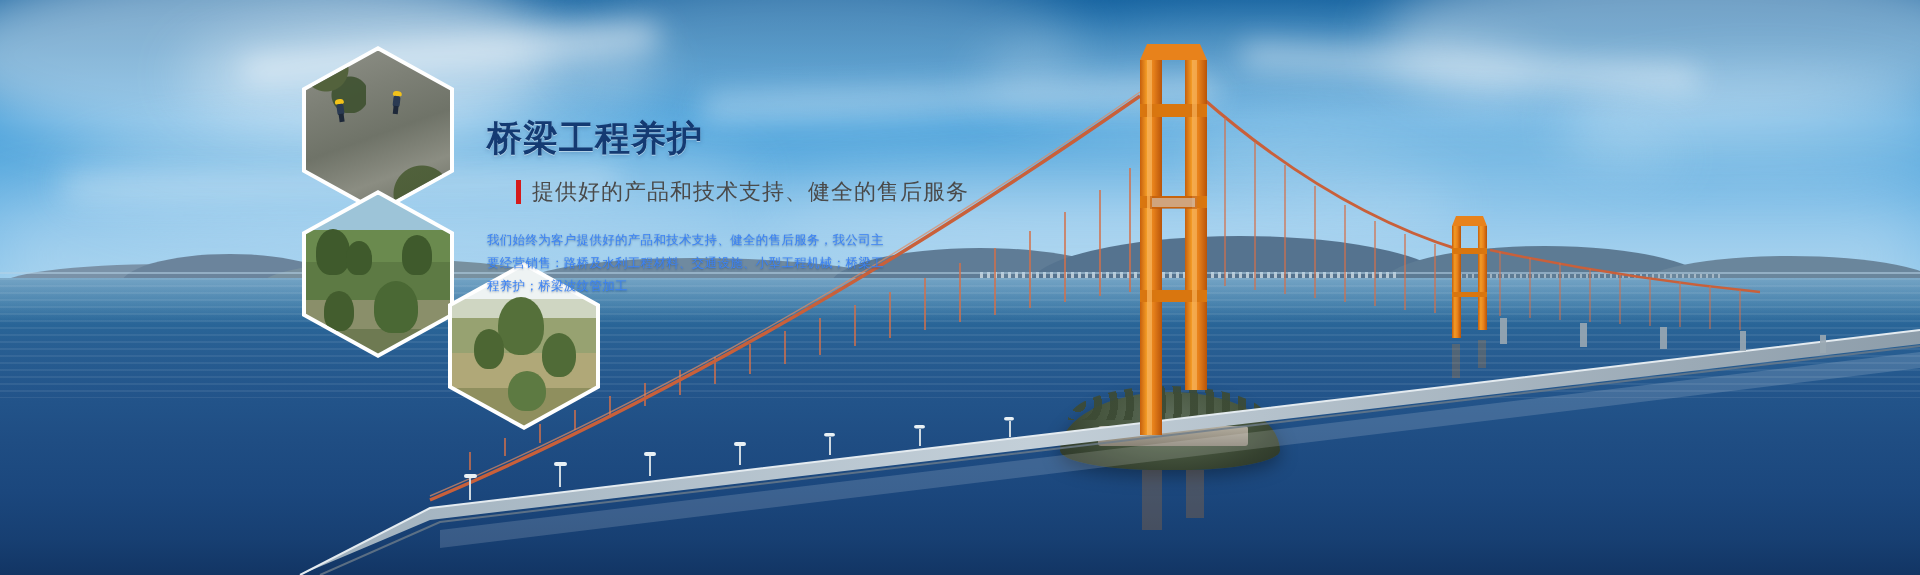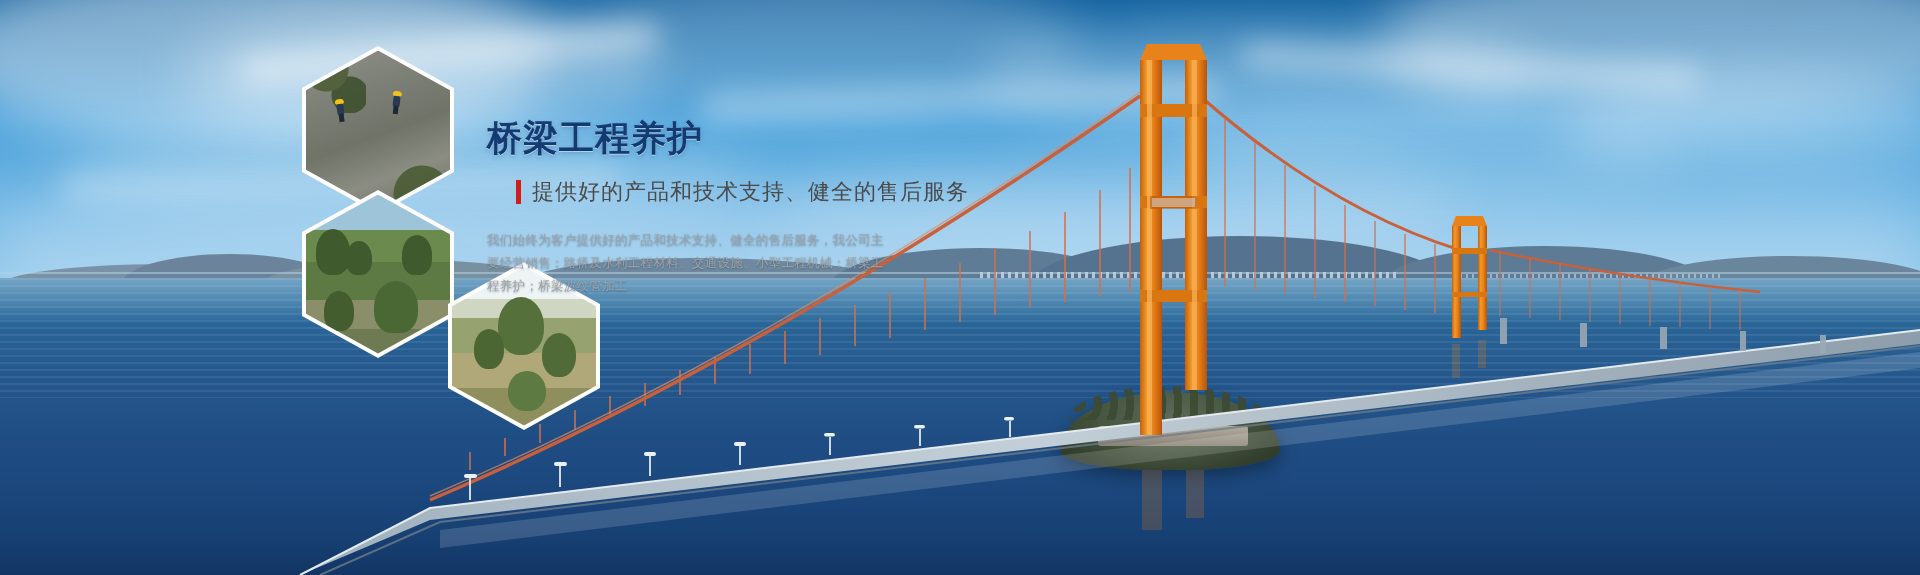--- a/index.html
+++ b/index.html
@@ -177,21 +177,21 @@
   .subline{
     display:flex; align-items:center; gap:11px;
     margin-top:22px;
     padding-left:29px;
   }
   .redbar{ width:5px; height:24px; background:#d51a1a; flex:0 0 5px; }
   .sub-text{
     font-size:22px; color:#4a4a4a; letter-spacing:1px; white-space:nowrap;
   }
   .para{
-    margin-top:22px; font-size:12.5px; line-height:1.85; color:#a3a3a3;
+    margin-top:22px; font-size:12.5px; line-height:1.85; color:#3b82f6;
     width:400px; letter-spacing:.3px;
     text-shadow:0 1px 2px rgba(10,50,90,.45);
   }
 </style>
 </head>
 <body>
 
 <div class="banner">
 
   <div class="sky">

